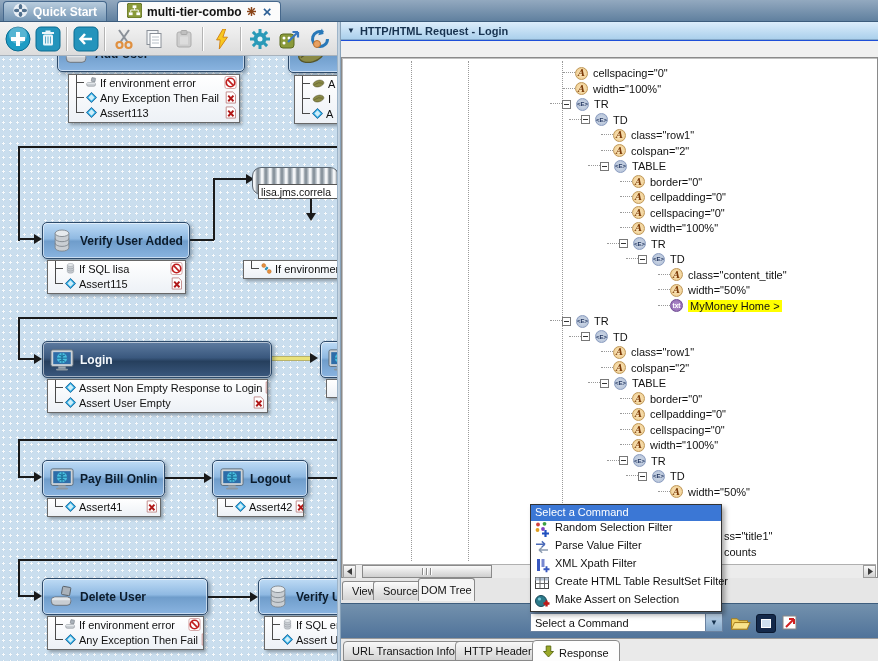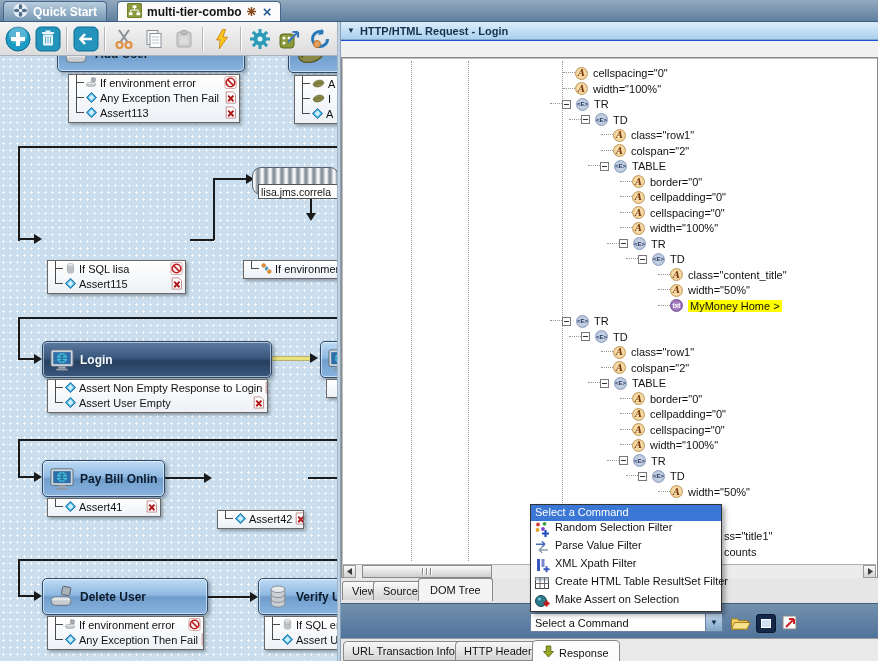--- a/index.html
+++ b/index.html
@@ -86,21 +86,21 @@
   .sbtn{position:absolute;top:0;width:13px;height:13px;background:linear-gradient(#fafafa,#d2d2d2);
     border:1px solid #9a9a9a;box-sizing:border-box;display:flex;align-items:center;justify-content:center;}
   #sthumb{position:absolute;left:19px;top:0;width:130px;height:13px;border:1px solid #8a8a8a;
     background:linear-gradient(#fafafa,#cfcfcf);box-sizing:border-box;display:flex;align-items:center;justify-content:center;gap:2px;}
   #sthumb i{width:1px;height:7px;background:#8a8a8a;border-right:1px solid #fff;}
 
   
   #viewtabs{position:absolute;left:341px;top:578px;width:537px;height:25px;background:#e6e6e6;}
   .vtab{position:absolute;border:1px solid #8a8a8a;border-bottom:none;border-radius:3px 3px 0 0;
     padding:3px 9px;background:linear-gradient(#fbfbfb,#d3d3d3);font-size:11px;}
-  .vtab.active{background:#f4f4f4;padding:5px 11px;z-index:2;}
+  .vtab.active{background:#f4f4f4;padding:5px 2px;z-index:2;}
 
   
   #cmdstrip{position:absolute;left:341px;top:603px;width:537px;height:35px;
     background:linear-gradient(#7391ad,#50739a);border-top:1px solid #3e5e7e;box-sizing:border-box;}
   #combobox{position:absolute;left:530px;top:612px;width:193px;height:19px;background:#fff;
     border:1px solid #6a82a0;box-sizing:border-box;display:flex;align-items:center;}
   #combobox .val{flex:1;padding-left:4px;overflow:hidden;white-space:nowrap;}
   #combobox .btn{width:17px;height:100%;background:linear-gradient(#c2d8ec,#82a6c8);
     border-left:1px solid #6a82a0;display:flex;align-items:center;justify-content:center;
     font-size:8px;color:#14304c;box-sizing:border-box;}
@@ -381,20 +381,30 @@
           <div class="hstub" style="top: 7px;"></div>
           <div style="flex: 0 0 auto; display: flex;">
             <svg width="11" height="11" viewBox="0 0 14 14">
               <path d="M7 .5 L13.5 7 L7 13.5 L.5 7 Z" fill="#28a8e0" stroke="#135a90"></path>
               <path d="M7 3 L11 7 L7 11 L3 7 Z" fill="#cfeef9"></path>
             </svg>
           </div>
           <span>A</span>
         </div>
       </div>
+      <div class="node-h" style="left: 42px; top: 166px; width: 148px;">
+        <div style="flex: 0 0 auto; display: flex;">
+          <svg width="24" height="24" viewBox="0 0 24 28">
+            <path d="M4 5 v17 a8 3.8 0 0 0 16 0 V5" fill="#c9ced3" stroke="#7d848b"></path>
+            <path d="M4 11 a8 3.8 0 0 0 16 0 M4 16.5 a8 3.8 0 0 0 16 0" fill="none" stroke="#7d848b"></path>
+            <ellipse cx="12" cy="5" rx="8" ry="3.8" fill="#e6eaed" stroke="#7d848b"></ellipse>
+          </svg>
+        </div>
+        <div class="node-title">Verify User Added</div>
+      </div>
       <div class="rows-box" style="left: 47px; top: 204px; width: 139px; height: 34px;">
         <div class="vstub" style="height: 23px;"></div>
         <div class="nrow">
           <div class="hstub" style="top: 7px;"></div>
           <div style="flex: 0 0 auto; display: flex;">
             <svg width="11" height="11" viewBox="0 0 24 28">
               <path d="M4 5 v17 a8 3.8 0 0 0 16 0 V5" fill="#c9ced3" stroke="#7d848b"></path>
               <path d="M4 11 a8 3.8 0 0 0 16 0 M4 16.5 a8 3.8 0 0 0 16 0" fill="none" stroke="#7d848b"></path>
               <ellipse cx="12" cy="5" rx="8" ry="3.8" fill="#e6eaed" stroke="#7d848b"></ellipse>
             </svg>
@@ -527,21 +537,34 @@
           </div>
           <span>Assert41</span>
           <div class="stat">
             <svg width="11.700000000000001" height="13" viewBox="0 0 12 14">
               <path d="M1 1 h7 l3 3 v9 H1 z" fill="#fff" stroke="#c08888"></path>
               <path d="M3.2 5 L8.8 11 M8.8 5 L3.2 11" stroke="#b01818" stroke-width="2.1"></path>
             </svg>
           </div>
         </div>
       </div>
-      <div class="rows-box" style="left: 217px; top: 442px; width: 87px; height: 19px; margin-top: 12px;">
+      <div class="node-h" style="left: 212px; top: 404px; width: 96px;">
+        <div style="flex: 0 0 auto; display: flex;">
+          <svg width="24" height="24" viewBox="0 0 26 24">
+            <rect x="1" y="1" width="24" height="18" rx="2" fill="#cdd3d8" stroke="#5a6a78"></rect>
+            <rect x="3.5" y="3.5" width="19" height="13" fill="#2e6da8"></rect>
+            <circle cx="13" cy="10" r="5.5" fill="#49c0e0"></circle>
+            <path d="M7.5 10 h11 M13 4.5 v11 M9.5 6.5 q3.5 3.2 7 0 M9.5 13.5 q3.5 -3.2 7 0" stroke="#17618c" fill="none"></path>
+            <rect x="9" y="19" width="8" height="2.5" fill="#9aa6b0"></rect>
+            <rect x="6.5" y="21.5" width="13" height="1.8" rx="0.9" fill="#8a96a0"></rect>
+          </svg>
+        </div>
+        <div class="node-title">Logout</div>
+      </div>
+      <div class="rows-box" style="left: 217px; top: 442px; width: 87px; height: 19px;">
         <div class="vstub" style="height: 8px;"></div>
         <div class="nrow">
           <div class="hstub" style="top: 7px;"></div>
           <div style="flex: 0 0 auto; display: flex;">
             <svg width="11" height="11" viewBox="0 0 14 14">
               <path d="M7 .5 L13.5 7 L7 13.5 L.5 7 Z" fill="#28a8e0" stroke="#135a90"></path>
               <path d="M7 3 L11 7 L7 11 L3 7 Z" fill="#cfeef9"></path>
             </svg>
           </div>
           <span>Assert42</span>

